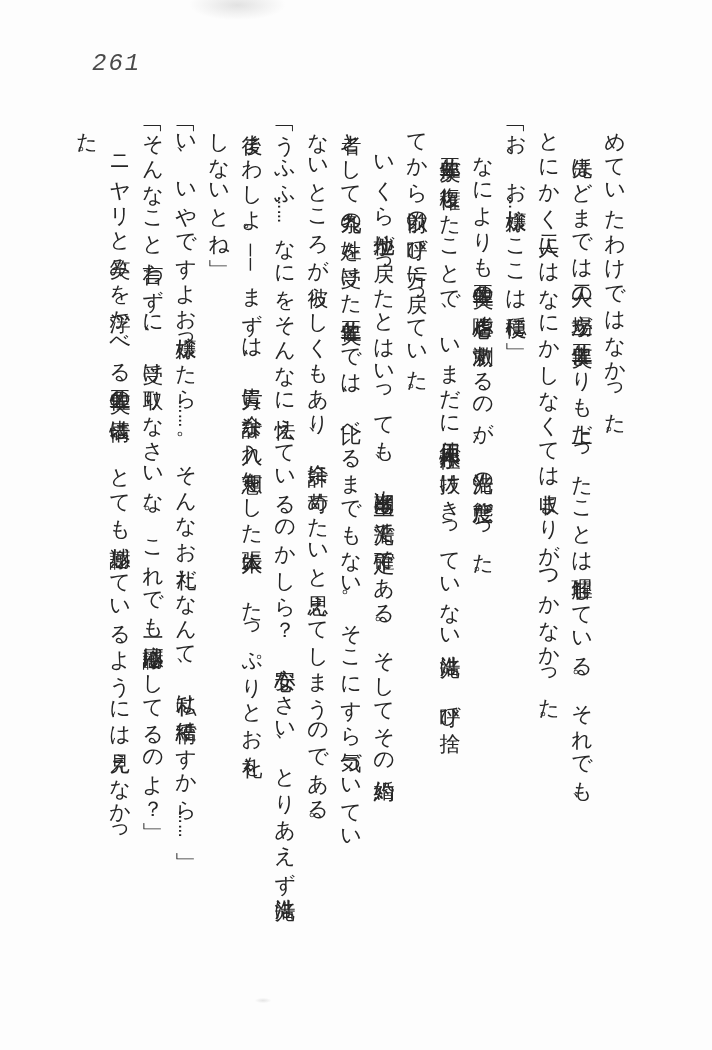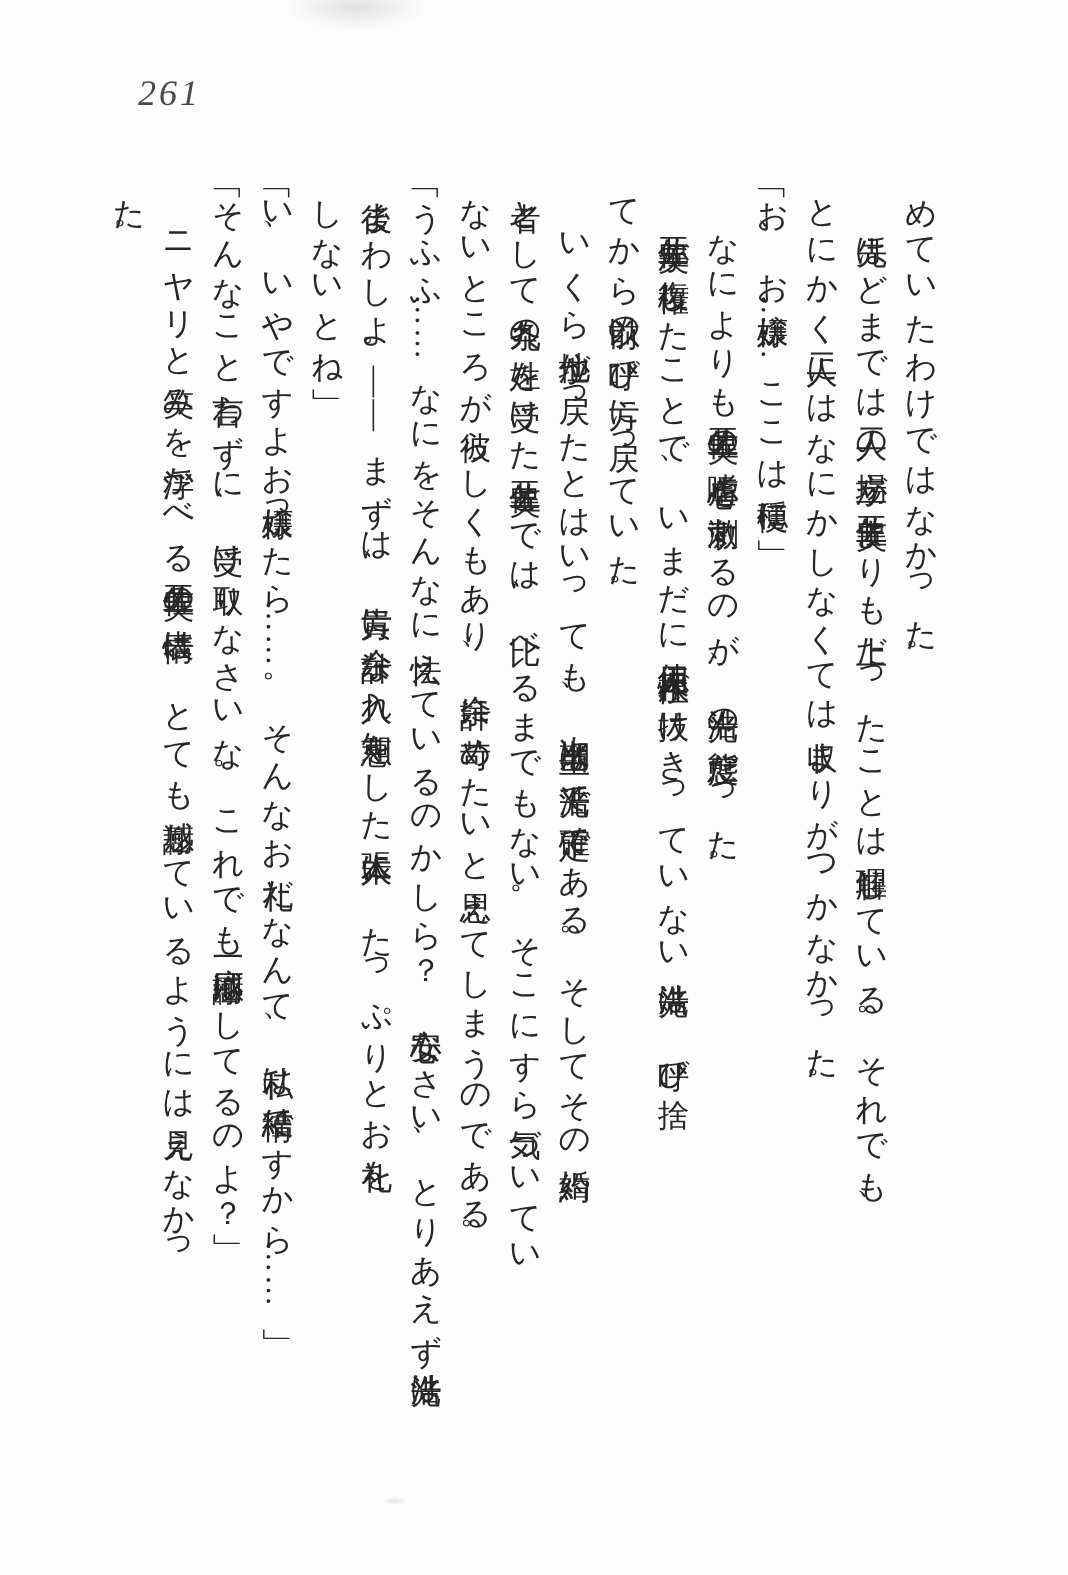--- a/index.html
+++ b/index.html
@@ -6,21 +6,21 @@
     margin: 0;
     padding: 0;
     background: #ffffff;
   }
   .page {
     position: relative;
     width: 712px;
     height: 1050px;
     background: #fdfdfd;
     overflow: hidden;
-    font-family: Liberation Serif, serif;
+    font-family: Liberation Mono, monospace;
   }
   .scan-smudge-top {
     position: absolute;
     top: -10px;
     left: 190px;
     width: 95px;
     height: 30px;
     background: radial-gradient(ellipse at center, rgba(185,185,185,0.40) 0%, rgba(200,200,200,0.18) 45%, rgba(255,255,255,0) 72%);
     pointer-events: none;
   }

